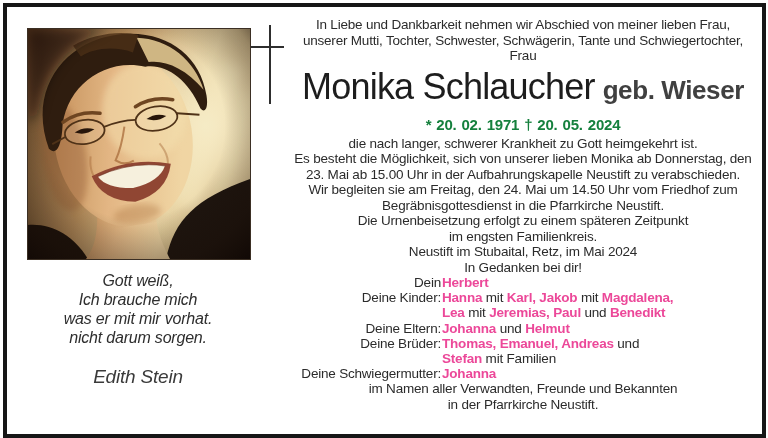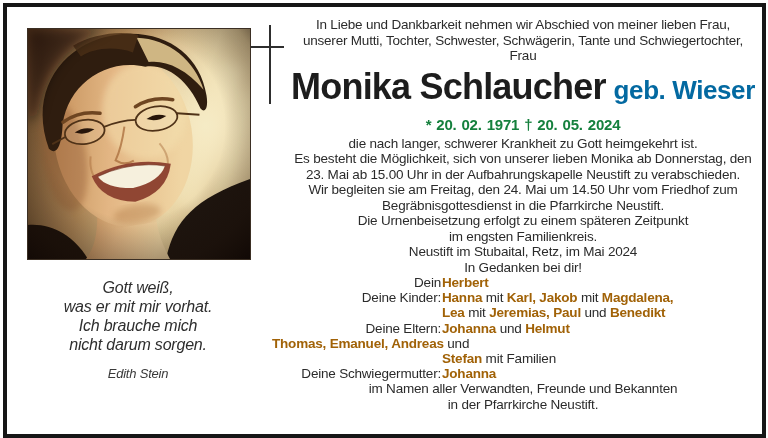--- a/index.html
+++ b/index.html
@@ -16,45 +16,45 @@
   }
   
   .photo{
     position:absolute;left:27px;top:28px;width:222px;height:230px;
     border:1px solid #3b2f24;box-sizing:content-box;overflow:hidden;
     background:#c9a87c;
   }
   .photo svg{display:block;filter:blur(0.6px) saturate(1.08) contrast(0.98);}
   
   .quote{
-    position:absolute;left:16px;top:278px;width:244px;text-align:center;
+    position:absolute;left:16px;top:271px;width:244px;text-align:center;
     font-style:italic;font-size:16px;line-height:19px;letter-spacing:-0.2px;color:#2e2e2e;
   }
   .quote-attr{
-    margin-top:10px;font-size:13px;font-style:italic;color:#3a3a3a;
+    margin-top:20px;font-size:19px;font-style:italic;color:#3a3a3a;
   }
   
   .cross-v{position:absolute;left:269px;top:25px;width:2px;height:79px;background:#2e2e2e;}
   .cross-h{position:absolute;left:251px;top:46px;width:33px;height:2px;background:#2e2e2e;}
   
   .notice{
     position:absolute;left:272px;top:17px;width:502px;text-align:center;
     font-size:13.5px;line-height:15.5px;letter-spacing:-0.2px;
   }
   .intro div{white-space:nowrap;}
   .name-row{margin:3px 0 1px 0;line-height:40px;white-space:nowrap;}
-  .name-main{font-size:36px;font-weight:bold;letter-spacing:-0.8px;color:#1d1d1d;}
-  .name-maiden{font-size:26px;font-weight:bold;letter-spacing:-0.4px;color:#0369a1;margin-left:8px;}
+  .name-main{font-size:36px;font-weight:normal;letter-spacing:-0.8px;color:#1d1d1d;}
+  .name-maiden{font-size:26px;font-weight:bold;letter-spacing:-0.4px;color:#404040;margin-left:8px;}
   .dates{font-size:15px;font-weight:bold;line-height:17px;margin-bottom:3px;color:#15803d;word-spacing:1px;}
   .body-lines div{white-space:nowrap;}
   .family{margin:0;padding:0;}
   .fam-row{display:flex;line-height:15.2px;text-align:left;}
   .fam-label{width:170px;text-align:right;flex:0 0 170px;padding-right:1px;box-sizing:border-box;}
   .fam-value{flex:1;text-align:left;}
-  .b{font-weight:bold;color:#a16207;}
+  .b{font-weight:bold;color:#ec4899;}
   .closing div{white-space:nowrap;}
 </style>
 </head>
 <body>
 
 <div class="card-frame"></div>
 
 <div class="photo">
   <svg width="222" height="230" viewBox="0 0 222 230" xmlns="http://www.w3.org/2000/svg">
     <defs>
@@ -122,22 +122,22 @@
       <ellipse cx="97" cy="186" rx="24" ry="9" fill="#a56c3e" opacity="0.35" filter="url(#pblur)"></ellipse>
     </g>
     <rect width="222" height="230" fill="url(#pvig)"></rect>
     <path d="M0,0 L80,0 C40,14 16,44 10,84 L0,95 Z" fill="#0d0603" opacity="0.55" filter="url(#pblur6)"></path>
   </svg>
 </div>
 
 <div class="quote">
   <div>
       <div>Gott weiß,</div>
+      <div>Ich brauche mich</div>
       <div>was er mit mir vorhat.</div>
-      <div>Ich brauche mich</div>
       <div>nicht darum sorgen.</div>
     </div>
   <div class="quote-attr">Edith Stein</div>
 </div>
 
 <div>
   <div class="cross-v"></div>
   <div class="cross-h"></div>
 </div>
 
@@ -173,20 +173,21 @@
       </div>
       <div class="fam-row">
         <span class="fam-label"></span>
         <span class="fam-value"><span class="b">Lea</span><span> mit </span><span class="b">Jeremias, Paul</span><span> und </span><span class="b">Benedikt</span></span>
       </div>
       <div class="fam-row">
         <span class="fam-label">Deine Eltern:</span>
         <span class="fam-value"><span class="b">Johanna</span><span> und </span><span class="b">Helmut</span></span>
       </div>
       <div class="fam-row">
+        <span class="fam-label">Deine Brüder:</span>
         <span class="fam-value"><span class="b">Thomas, Emanuel, Andreas</span><span> und</span></span>
       </div>
       <div class="fam-row">
         <span class="fam-label"></span>
         <span class="fam-value"><span class="b">Stefan</span><span> mit Familien</span></span>
       </div>
       <div class="fam-row">
         <span class="fam-label">Deine Schwiegermutter:</span>
         <span class="fam-value"><span class="b">Johanna</span></span>
       </div>

